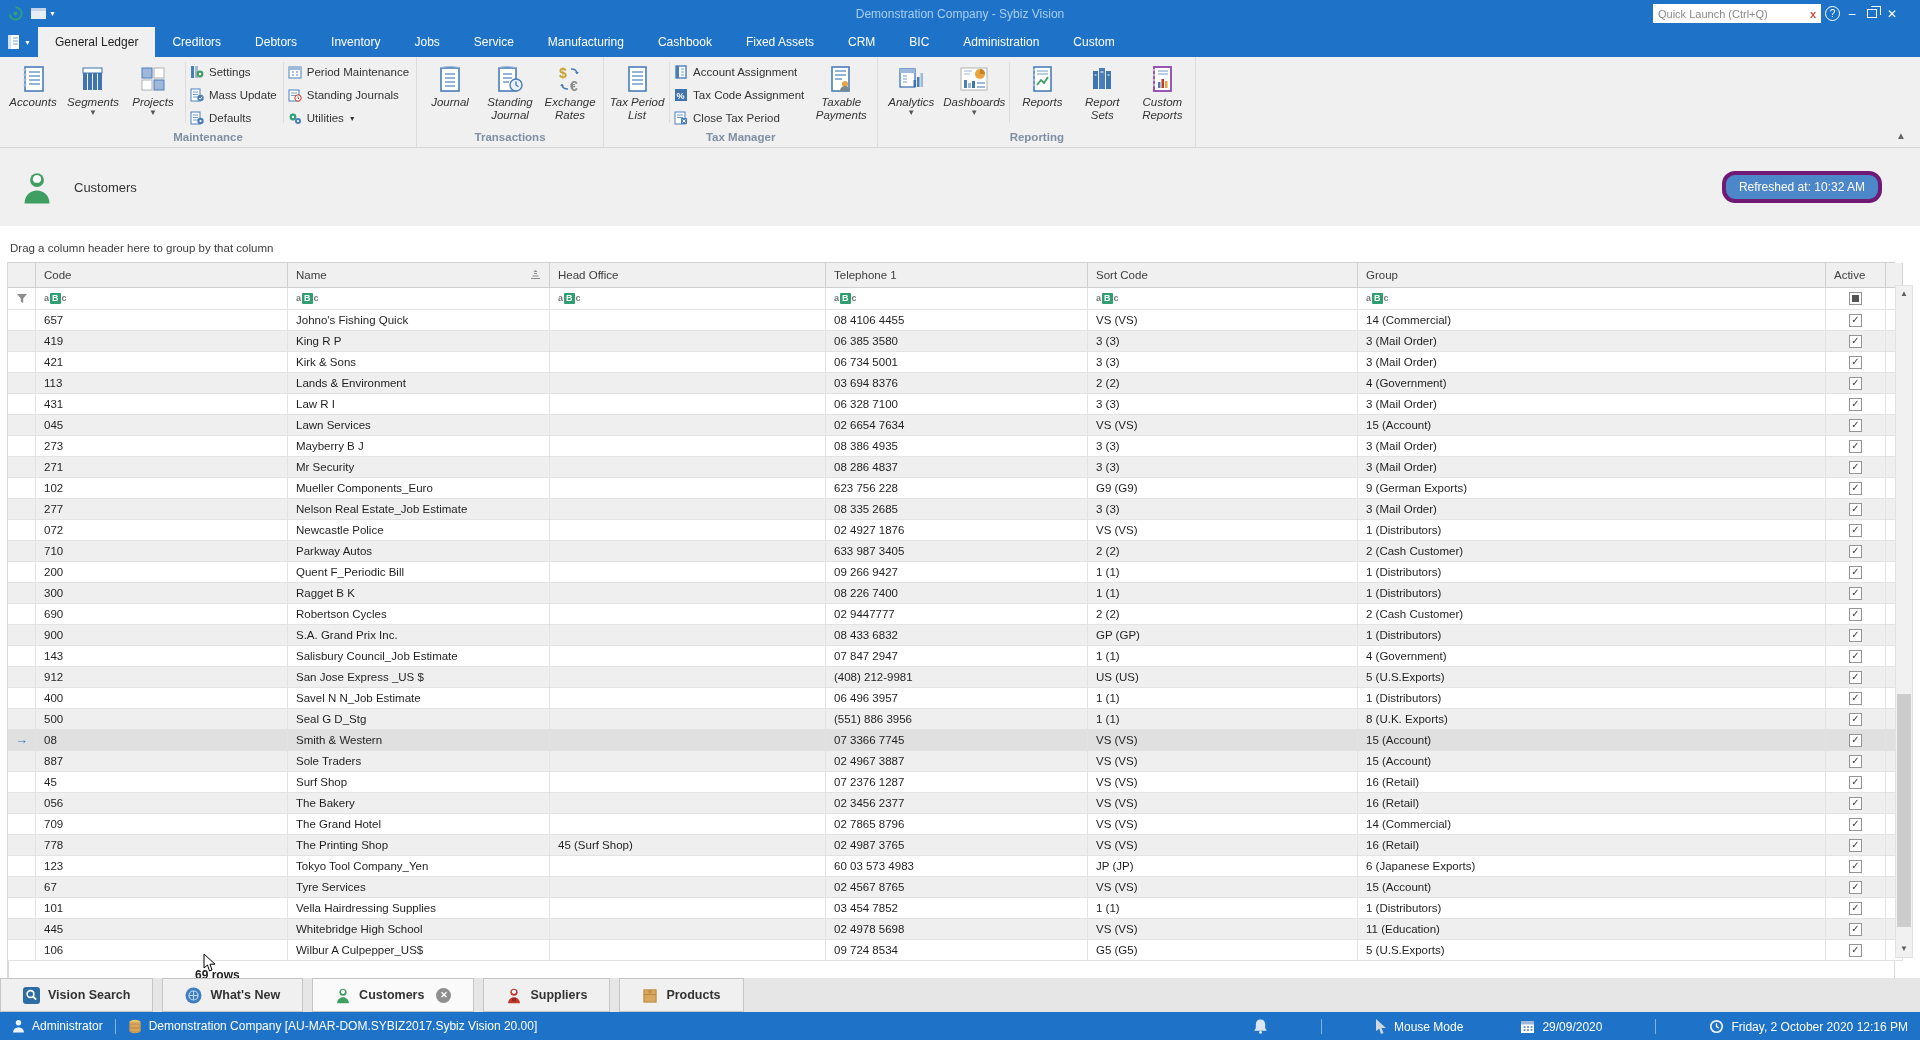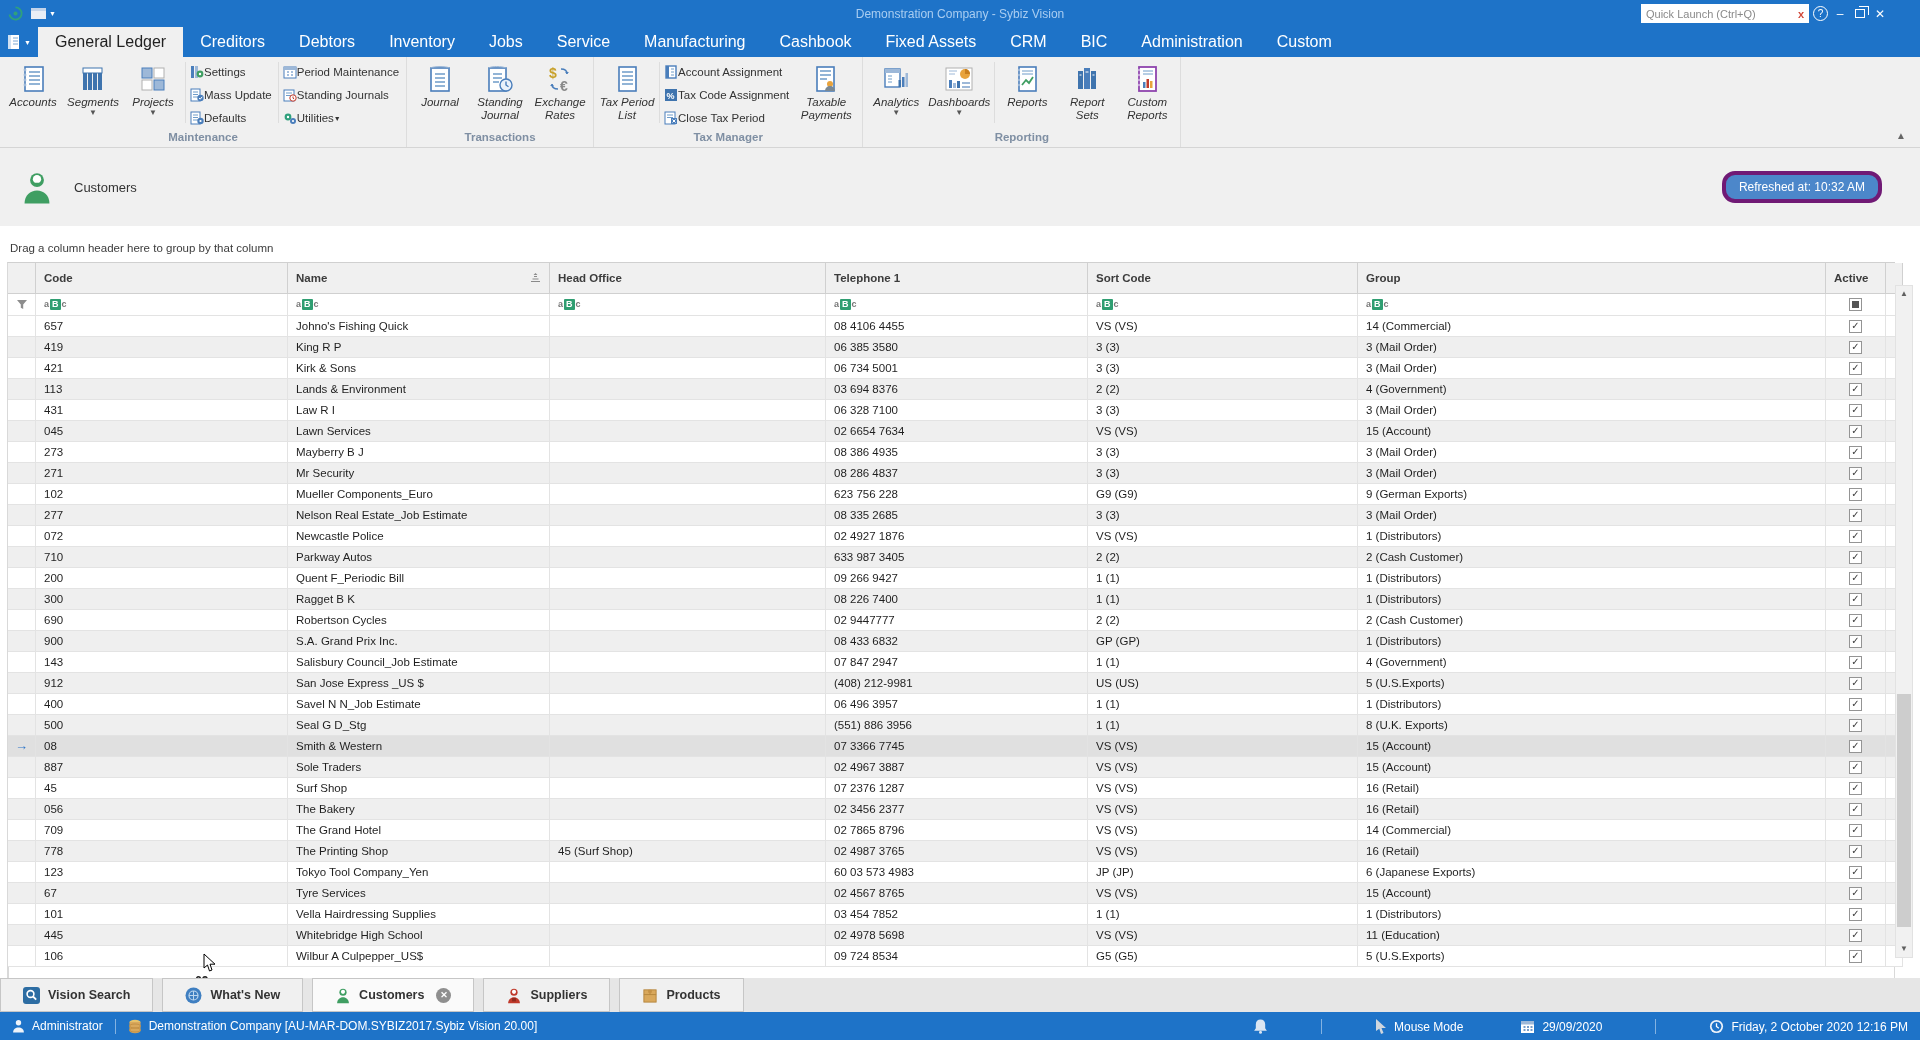--- a/index.html
+++ b/index.html
@@ -4,63 +4,63 @@
 <style>
   * { box-sizing: border-box; margin: 0; padding: 0; }
   html,body { width:1920px; height:1040px; overflow:hidden; }
   body { font-family:"Liberation Sans", sans-serif; font-size:12px; background:#fff; color:#222; }
   .window { position:relative; width:1920px; height:1040px; display:flex; flex-direction:column; }
 
   
   .titlebar { height:27px; background:#1e73c8; display:flex; align-items:center; position:relative; flex:0 0 27px; }
   .qat { display:flex; align-items:center; gap:8px; margin-left:8px; z-index:2; }
   .title-text { position:absolute; left:0; right:0; text-align:center; color:#a9cdf1; font-size:12px; }
-  .tb-right { margin-left:auto; display:flex; align-items:center; gap:4px; padding-right:32px; z-index:2;justify-content:center; }
+  .tb-right { margin-left:auto; display:flex; align-items:center; gap:4px; padding-right:20px; z-index:2;justify-content:center; }
   .quick-launch { width:168px; height:19px; background:#fff; display:flex; align-items:center; padding:0 5px; }
   .quick-launch .ph { color:#8a8a8a; font-size:11px; flex:1; white-space:nowrap; overflow:hidden; }
   .quick-launch .clear { color:#d2493a; font-weight:bold; font-size:11px; cursor:default; }
   .winbtn { color:#fff; font-size:12px; width:16px; text-align:center; }
   .help-circle { width:15px; height:15px; border:1px solid #fff; border-radius:50%; color:#fff; font-size:10px; line-height:13px; text-align:center; }
   .restore-glyph { display:inline-block; width:10px; height:9px; border:1px solid #fff; position:relative; }
   .restore-glyph:before { content:""; position:absolute; top:-4px; left:3px; width:9px; height:8px; border:1px solid #fff; border-bottom:none; border-left:none; }
 
   
   .tabstrip { height:30px; background:#1e73c8; display:flex; align-items:flex-end; flex:0 0 30px; }
   .app-menu { width:38px; height:30px; display:flex; align-items:center; justify-content:center; gap:3px; }
-  .tab { height:30px; line-height:30px; padding:0 17px; color:#fff; font-size:16px; white-space:nowrap; }
+  .tab { height:30px; line-height:30px; padding:0 17px; color:#fff; font-size:12px; white-space:nowrap; }
   .tab.active { background:#f0f0f0; color:#222; }
 
   
   .ribbon { height:91px; background:#f0f0f0; border-bottom:1px solid #d5d5d5; display:flex; position:relative; flex:0 0 91px; }
   .rgroup { display:flex; flex-direction:column; border-right:1px solid #ddd; padding:2px 3px 0 3px; }
   .rgroup-body { flex:1; display:flex; align-items:stretch; }
   .rgroup-label { height:18px; line-height:16px; text-align:center; color:#7f8fa3; font-weight:bold; font-size:11.5px; }
   .rsep { width:1px; background:#ddd; margin:3px 2px 6px 2px; }
   .bigbtn { width:60px; display:flex; flex-direction:column; align-items:center; padding-top:3px; text-align:center; }
   .bigbtn .bicon { height:34px; display:flex; align-items:center; justify-content:center; }
   .bigbtn .blabel { font-size:11.5px; line-height:13px; color:#333;font-style:italic; }
   .bigbtn .caret { color:#555; font-size:8px; line-height:7px; }
   .bigbtn.wide { width:66px; }
   .smallcol { display:flex; flex-direction:column; justify-content:flex-start; gap:5px; padding:4px 4px 0 2px; }
-  .smallbtn { display:flex; align-items:center; font-size:11.5px; color:#333; white-space:nowrap; height:18px; }
+  .smallbtn { display:flex; align-items:center; gap:5px; font-size:11.5px; color:#333; white-space:nowrap; height:18px; }
   .ribbon-collapse { position:absolute; right:14px; bottom:6px; color:#666; font-size:10px; }
 
   
   .panel-header { height:78px; background:#f0f0f0; display:flex; align-items:center; padding:0 16px 0 20px; flex:0 0 78px; }
   .panel-title { font-size:13px; color:#333; margin-left:20px; }
   .refresh-badge { margin-left:auto; margin-right:22px; background:#4c87ca; border:4px solid #701a75; color:#fff; font-size:12px; padding:5px 13px; border-radius:13px;text-align:center; }
 
   
   .content { flex:1; background:#fff; padding:8px 7px; position:relative; overflow:hidden; }
   .drag-hint { height:28px; line-height:28px; font-size:11.5px; color:#3c3c3c; padding-left:3px; }
   .gridwrap { display:flex; }
   .gridmain { width:1888px; border-left:1px solid #d9d9d9; border-top:1px solid #d0d0d0; }
   .grow { display:grid; grid-template-columns:28px 252px 262px 276px 262px 270px 468px 60px 1fr; }
   .grow > div { border-right:1px solid #e3e3e3; border-bottom:1px solid #e3e3e3; padding:0 8px; white-space:nowrap; overflow:hidden; font-size:11.5px; }
-  .hdr > div { background:#f0f0f0; height:31px; line-height:22px; color:#3c3c3c; border-right:1px solid #d0d0d0; border-bottom:1px solid #d0d0d0; display:flex; align-items:center;font-weight:bold; }
+  .hdr > div { background:#f0f0f0; height:25px; line-height:22px; color:#3c3c3c; border-right:1px solid #d0d0d0; border-bottom:1px solid #d0d0d0; display:flex; align-items:center; }
   .hdr .hname { flex:1; }
   .flt > div { height:22px; line-height:21px; display:flex; align-items:center; background:#fff; }
   .dr > div { height:21px; line-height:20px; color:#1f1f1f; }
   .dr.alt > div { background:#efefef; }
   .dr.selected > div { background:#e0e0e0; }
   .dr .ind, .flt .ind, .hdr .ind { padding:0 2px; text-align:center; justify-content:center; display:flex; align-items:center; }
   .sel-arrow { color:#2e75c8; font-weight:bold; font-size:13px; line-height:20px; }
   .abc { display:inline-flex; align-items:center; font-size:9px; font-weight:bold; color:#777; gap:1px; }
   .abc .bmid { background:#2f9e71; color:#fff; padding:0 2px; border-radius:1px; font-size:9px; line-height:11px; }
   .cb { width:13px; height:13px; border:1px solid #949494; background:#fff; display:inline-flex; align-items:center; justify-content:center; font-size:10px; color:#3c3c3c; margin:0 auto; }

